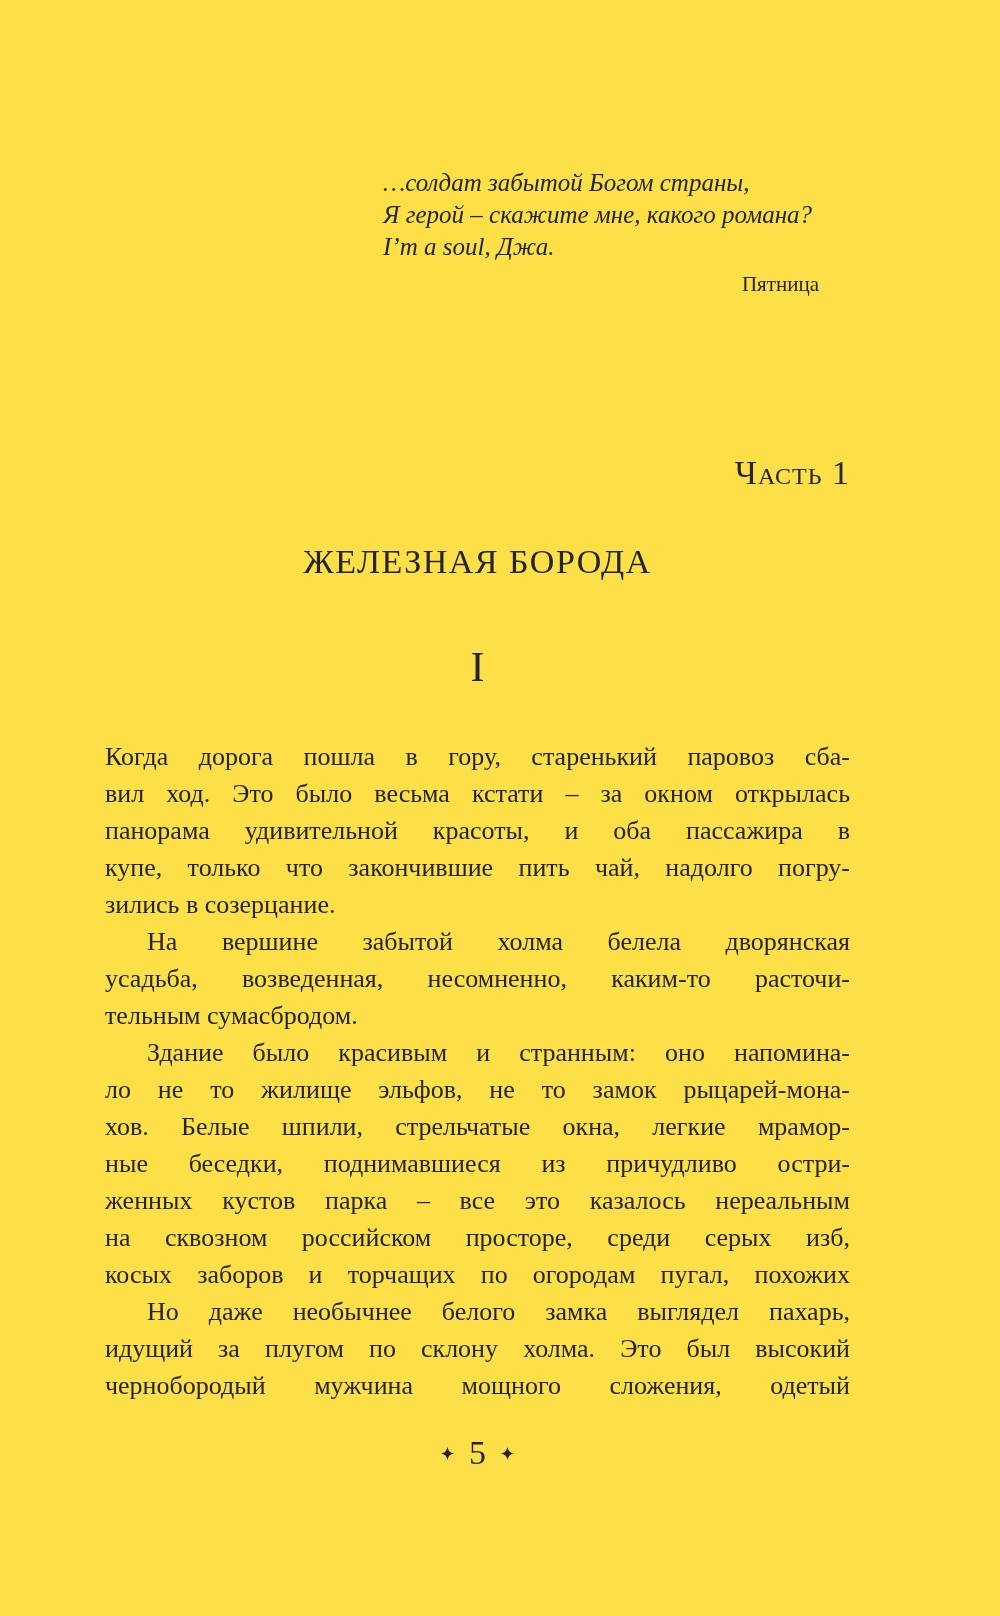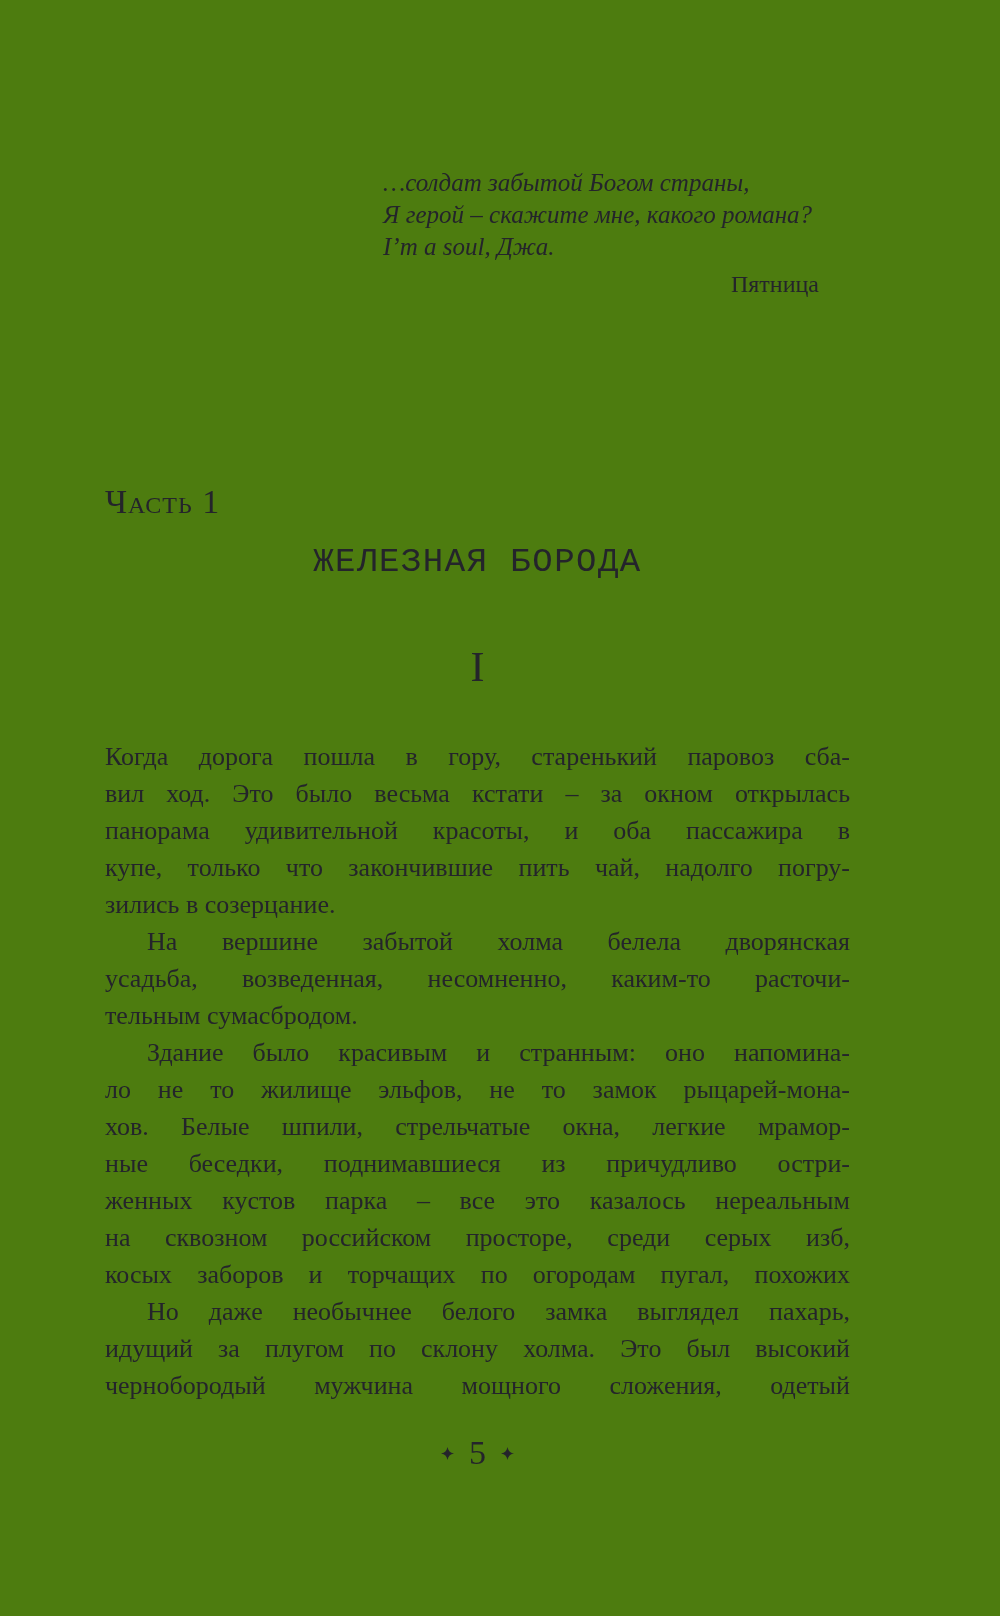--- a/index.html
+++ b/index.html
@@ -1,68 +1,67 @@
 <!DOCTYPE html>
 <html lang="ru"><head>
 <meta charset="utf-8">
 <style>
   html, body { margin: 0; padding: 0; background: #e9e9e9; }
   .page {
     position: relative;
     width: 1000px;
     height: 1616px;
     margin: 0 auto;
-    background: #4d7c0f;
+    background: #fde047;
     color: #24242b;
     font-family: "Liberation Serif", "DejaVu Serif", serif;
     overflow: hidden;
   }
 
   
   .epigraph {
     position: absolute;
     left: 383px;
     top: 167px;
     width: 436px;
   }
   .epigraph-line {
     font-style: italic;
     font-size: 25px;
     line-height: 32px;
     white-space: nowrap;
   }
   .epigraph-attribution {
-    font-size: 24px;
+    font-size: 21px;
     line-height: 32px;
     margin-top: 5px;
     text-align: right;
   }
 
   
   .part-label {
     position: absolute;
     left: 105px;
     width: 745px;
-    top: 482px;
-    text-align: left;
+    top: 453px;
+    text-align: right;
     font-size: 34px;
     line-height: 40px;
     font-variant: small-caps;
     letter-spacing: 1px;
   }
   .part-title {
     position: absolute;
     left: 105px;
     width: 745px;
     top: 541px;
     text-align: center;
     font-size: 34px;
     line-height: 42px;
     letter-spacing: 1.5px;
-    font-family: Liberation Mono, monospace;
   }
   .chapter-numeral {
     position: absolute;
     left: 105px;
     width: 745px;
     top: 644px;
     text-align: center;
     font-size: 42px;
     line-height: 46px;
   }

